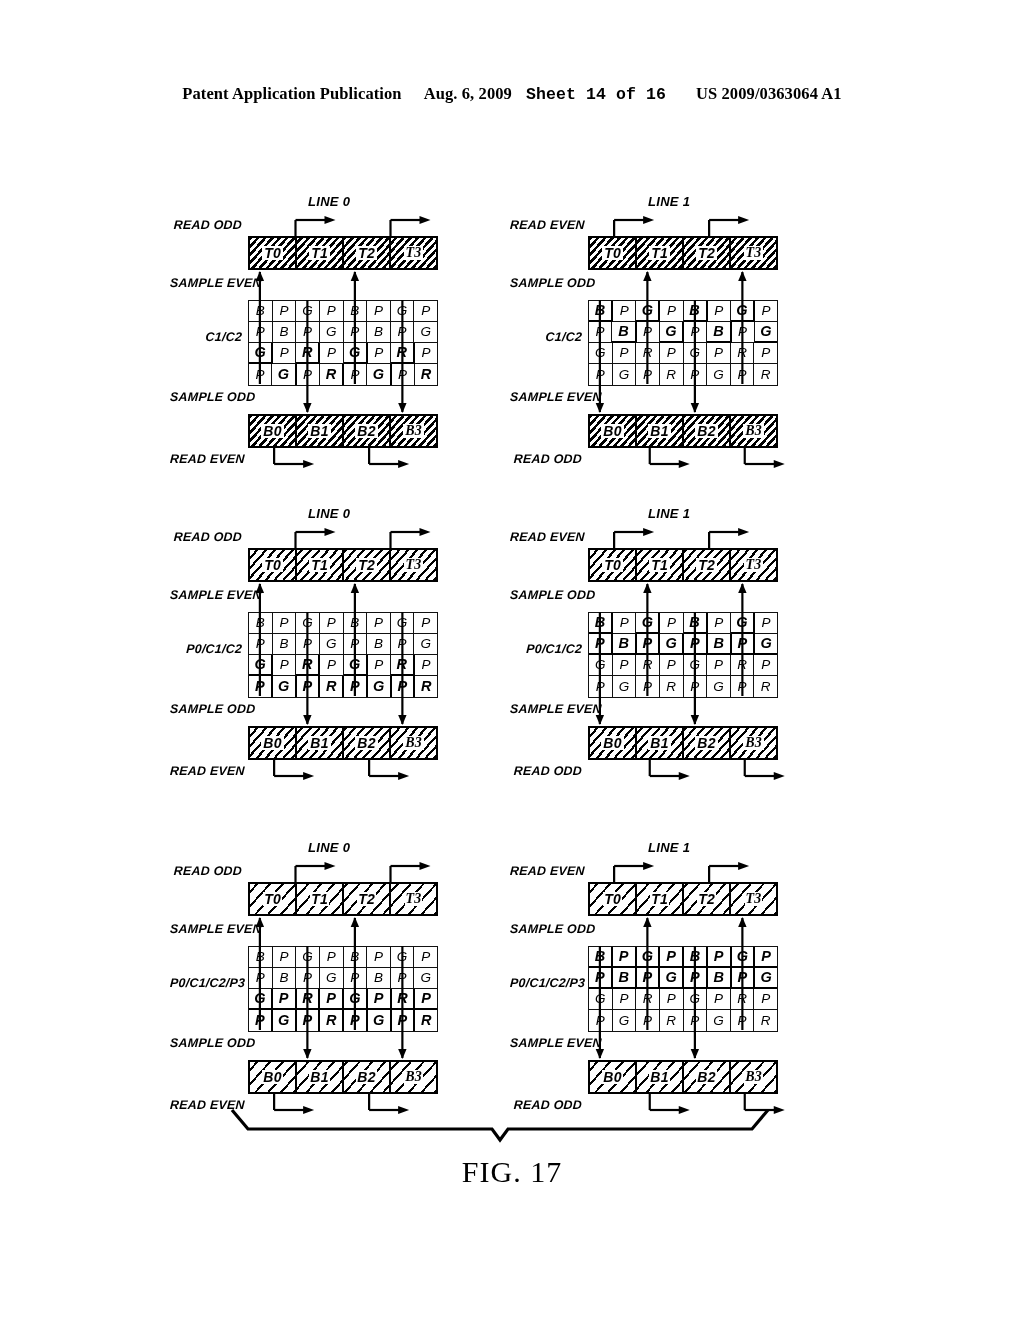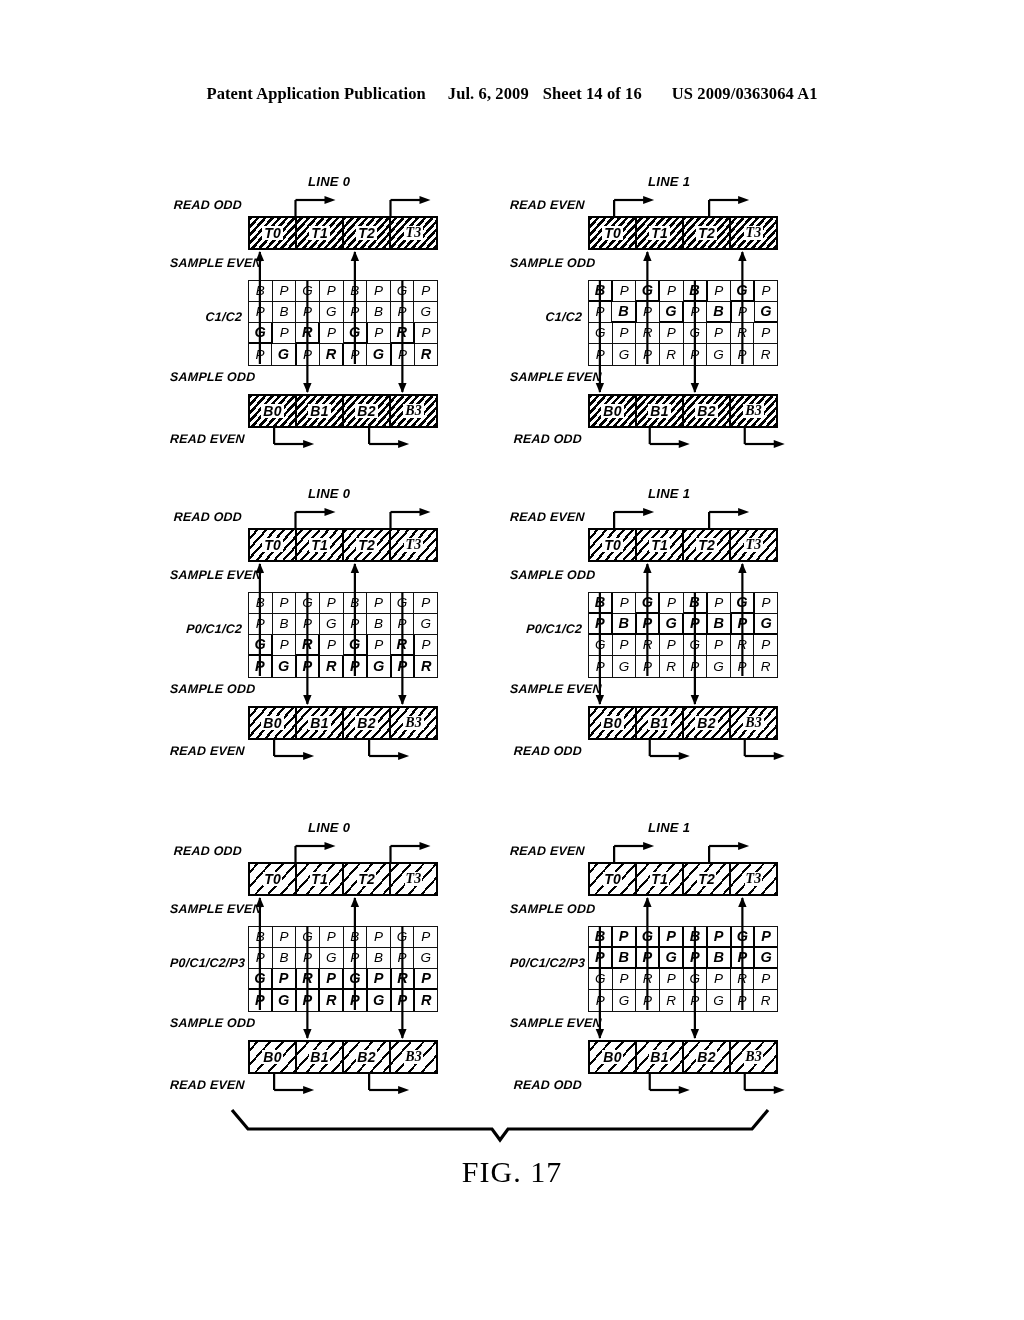--- a/index.html
+++ b/index.html
@@ -10,27 +10,27 @@
   }
   
   .pub-header{
     position:absolute;top:84px;left:0;width:1024px;
     font-family:"Liberation Serif",serif;font-weight:bold;font-size:16.5px;
     display:flex;justify-content:center;align-items:baseline;
     letter-spacing:.1px;white-space:nowrap;
   }
   .pub-header .h-title{margin-right:22px;}
   .pub-header .h-date{margin-right:14px;}
-  .pub-header .h-sheet{margin-right:30px;}
+  .pub-header .h-sheet{margin-right:30px;font-family:Liberation Mono, monospace;}
   .pub-header .h-num{}
 
   
   #figure{position:absolute;left:0;top:0;width:1024px;height:1320px;}
 
-  .block{position:absolute;width:340px;height:300px;}
+  .block{position:absolute;width:340px;height:300px;margin-top:20px;}
 
   
   .line-title{
     position:absolute;font-style:italic;font-weight:bold;font-size:13px;
     letter-spacing:.3px;white-space:nowrap;
   }
 
   
   .side-label{
     position:absolute;right:0;text-align:right;
@@ -101,21 +101,21 @@
   #fig-caption{
     position:absolute;top:1155px;left:0;width:1024px;text-align:center;
     font-family:"Liberation Serif",serif;font-size:30px;letter-spacing:1px;
   }
 </style>
 </head>
 <body>
 
 <div class="pub-header">
   <span class="h-title">Patent Application Publication</span>
-  <span class="h-date">Jul. 6, 2009</span>
+  <span class="h-date">Aug. 6, 2009</span>
   <span class="h-sheet">Sheet 14 of 16</span>
   <span class="h-num">US 2009/0363064 A1</span>
 </div>
 
 <div id="figure">
     <div class="block" style="left: 170px; top: 172px;">
       <div class="line-title" style="left: 138px; top: 2px;">LINE 0</div>
       <div class="side-label" style="top: 26px; width: 72px; right: 268px;">READ ODD</div>
       <div class="side-label" style="top: 84px; width: 72px; right: 268px;">SAMPLE EVEN</div>
       <div class="side-label" style="top: 138px; width: 72px; right: 268px;">C1/C2</div>

